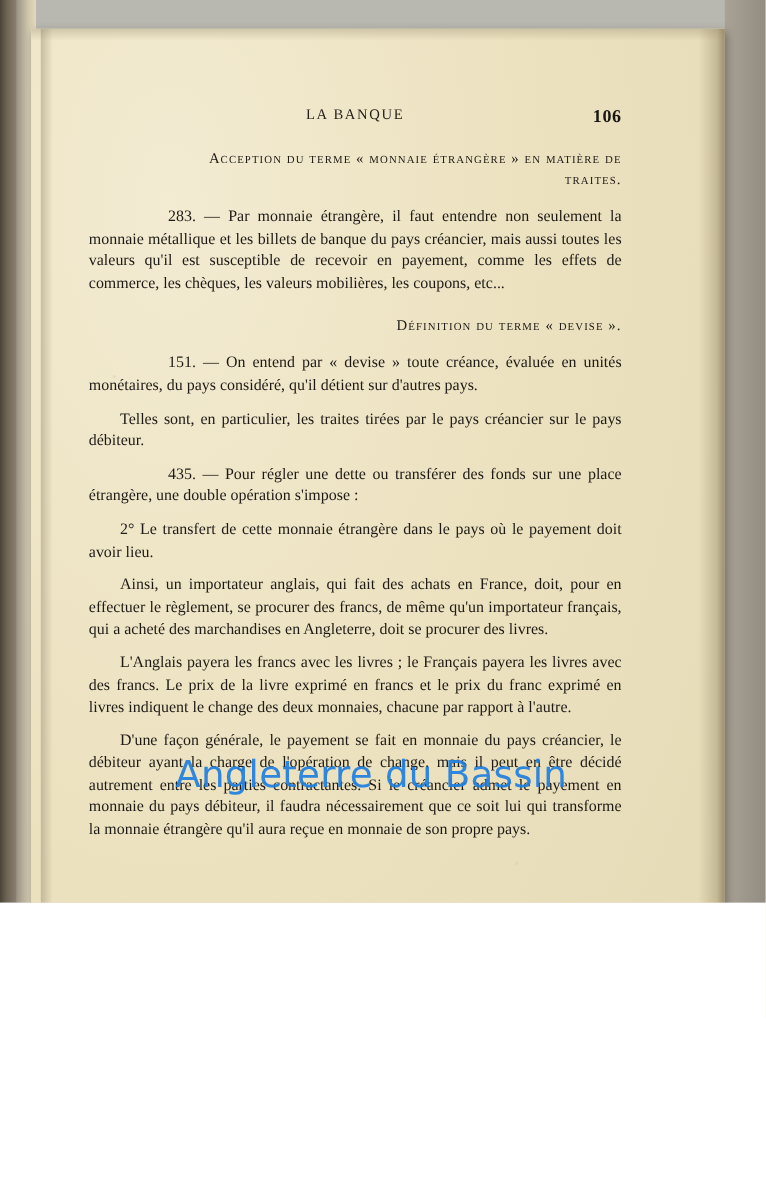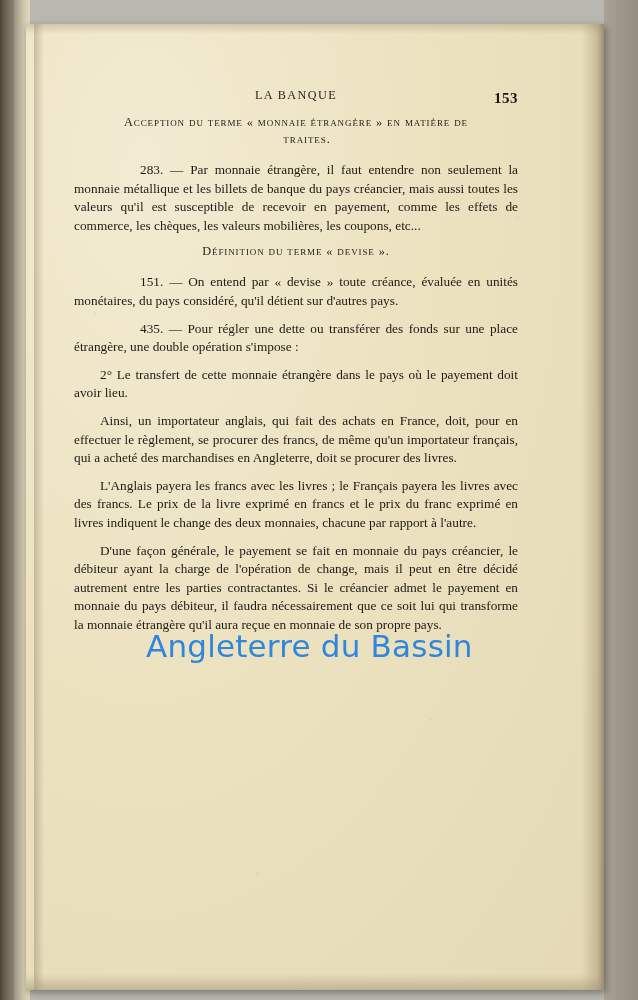--- a/index.html
+++ b/index.html
@@ -10,21 +10,21 @@
   body {
     width: 638px;
     height: 1000px;
     overflow: hidden;
     font-family: "Liberation Serif", serif;
   }
 
   .scan {
     position: relative;
     width: 638px;
-    height: 1000px;
+    height: 752px;
     background: #b9b8b0;
     overflow: hidden;
   }
 
   
   .gutter-dark {
     position: absolute;
     left: 0; top: 0;
     width: 14px; height: 1000px;
     background: linear-gradient(to right, #4a4338 0%, #6e6455 40%, #8a8174 100%);
@@ -112,23 +112,23 @@
     font-weight: bold;
     font-size: 15px;
     letter-spacing: 0.5px;
     color: #1a1713;
   }
 
   .section-head {
     font-variant: small-caps;
     letter-spacing: 0.9px;
     font-size: 12.3px;
-    margin-top: 8px;
+    margin-top: 18px;
     margin-bottom: 4px;
-    text-align: center;
+    text-align: right;
     line-height: 17px;
   }
   .section-head .second-line {
     display: block;
     padding-left: 22px;
   }
 
   p.para {
     margin: 0 0 0 0;
     text-indent: 26px;
@@ -176,39 +176,42 @@
     <div class="page-fold"></div>
     <div class="page-edge-right"></div>
     <div class="page-edge-bottom"></div>
     <div class="page-edge-top"></div>
     <div class="speckle"></div>
 
     <div class="content">
 
       <div class="running-head">
         <span class="running-title">LA BANQUE</span>
-        <span class="folio">153</span>
+        <span class="folio">106</span>
       </div>
 
       <div class="section-head">
         <span>Acception du terme « monnaie étrangère » en matière de</span>
         <span class="second-line">traites.</span>
       </div>
       <p class="para">
         <span class="num">283.</span>
         <span>— Par monnaie étrangère, il faut entendre non seulement la monnaie métallique et les billets de banque du pays créancier, mais aussi toutes les valeurs qu'il est susceptible de recevoir en payement, comme les effets de commerce, les chèques, les valeurs mobilières, les coupons, etc...</span>
       </p>
 
       <div class="section-head">
         <span>Définition du terme « devise ».</span>
       </div>
       <p class="para">
         <span class="num">151.</span>
         <span>— On entend par « devise » toute créance, évaluée en unités monétaires, du pays considéré, qu'il détient sur d'autres pays.</span>
       </p>
+      <p class="para">
+        <span>Telles sont, en particulier, les traites tirées par le pays créancier sur le pays débiteur.</span>
+      </p>
 
       <p class="para">
         <span class="num">435.</span>
         <span>— Pour régler une dette ou transférer des fonds sur une place étrangère, une double opération s'impose :</span>
       </p>
       <p class="para">
         <span>2° Le transfert de cette monnaie étrangère dans le pays où le payement doit avoir lieu.</span>
       </p>
       <p class="para">
         <span>Ainsi, un importateur anglais, qui fait des achats en France, doit, pour en effectuer le règlement, se procurer des francs, de même qu'un importateur français, qui a acheté des marchandises en Angleterre, doit se procurer des livres.</span>

